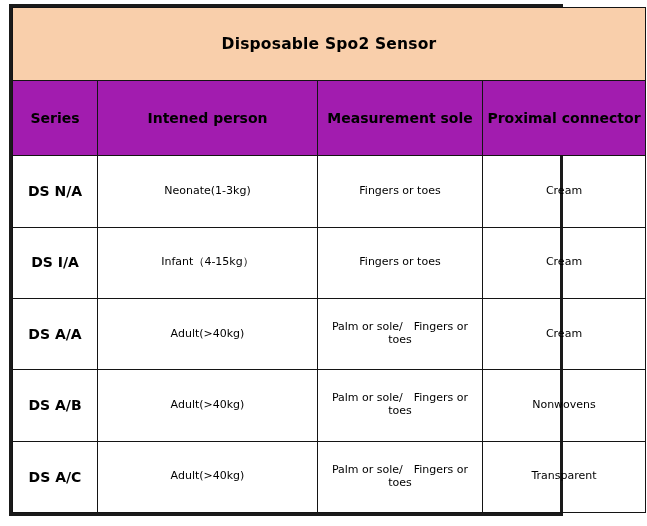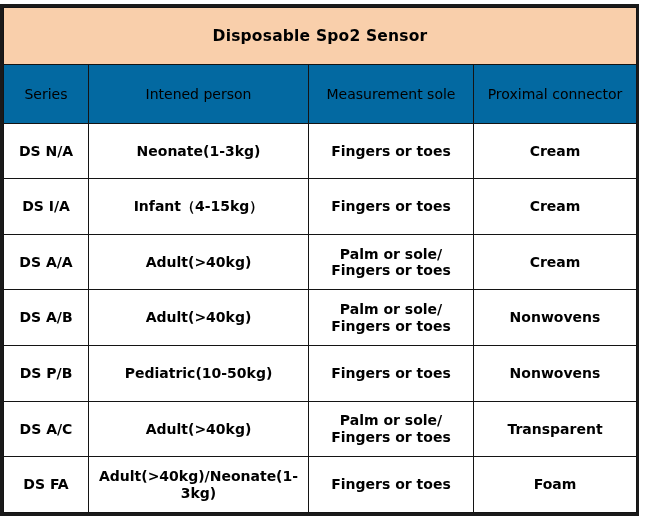--- a/index.html
+++ b/index.html
@@ -9,23 +9,23 @@
   }
   body {
     width: 647px;
     height: 526px;
     font-family: "DejaVu Sans", "Liberation Sans", sans-serif;
     overflow: hidden;
   }
 
   #spec-table-wrapper {
     position: absolute;
-    left: 0;
+    left: 9px;
     top: 4px;
-    width: 639px;
+    width: 554px;
     height: 512px;
     box-sizing: border-box;
     border: 3px solid #1a1a1a;
     background: #ffffff;
   }
 
   table.spec-table {
     width: 100%;
     height: 100%;
     border-collapse: collapse;
@@ -49,34 +49,34 @@
 
   td.title-cell {
     background: #f9cfab;
     font-weight: bold;
     font-size: 15.5px;
     letter-spacing: 0.2px;
     height: 37px;
   }
 
   td.col-head {
-    background: #0369a1;
-    font-weight: normal;
+    background: #a21caf;
+    font-weight: bold;
     font-size: 14px;
     height: 38px;
   }
 
   td.series-cell {
     font-weight: bold;
     font-size: 14px;
   }
 
   td.data-cell {
-    font-weight: bold;
-    font-size: 14px;
+    font-weight: normal;
+    font-size: 11px;
   }
 
   tr.data-row { height: 39px; margin-top: 32px; }
 </style>
 </head>
 <body>
 
 <div id="spec-table-wrapper">
   <table class="spec-table">
     <colgroup>
@@ -121,38 +121,26 @@
 
       <tr class="data-row">
         <td class="series-cell">DS A/B</td>
         <td class="data-cell">Adult(&gt;40kg)</td>
         <td class="data-cell">Palm or sole/　Fingers or toes</td>
         <td class="data-cell">Nonwovens</td>
       </tr>
 
 
 
-      <tr class="data-row">
-        <td class="series-cell">DS P/B</td>
-        <td class="data-cell">Pediatric(10-50kg)</td>
-        <td class="data-cell">Fingers or toes</td>
-        <td class="data-cell">Nonwovens</td>
-      </tr>
 
 
       <tr class="data-row">
         <td class="series-cell">DS A/C</td>
         <td class="data-cell">Adult(&gt;40kg)</td>
         <td class="data-cell">Palm or sole/　Fingers or toes</td>
         <td class="data-cell">Transparent</td>
       </tr>
 
-      <tr class="data-row">
-        <td class="series-cell">DS FA</td>
-        <td class="data-cell">Adult(&gt;40kg)/Neonate(1-3kg)</td>
-        <td class="data-cell">Fingers or toes</td>
-        <td class="data-cell">Foam</td>
-      </tr>
 
 
     </tbody>
   </table>
 </div>
 
 </body></html>

